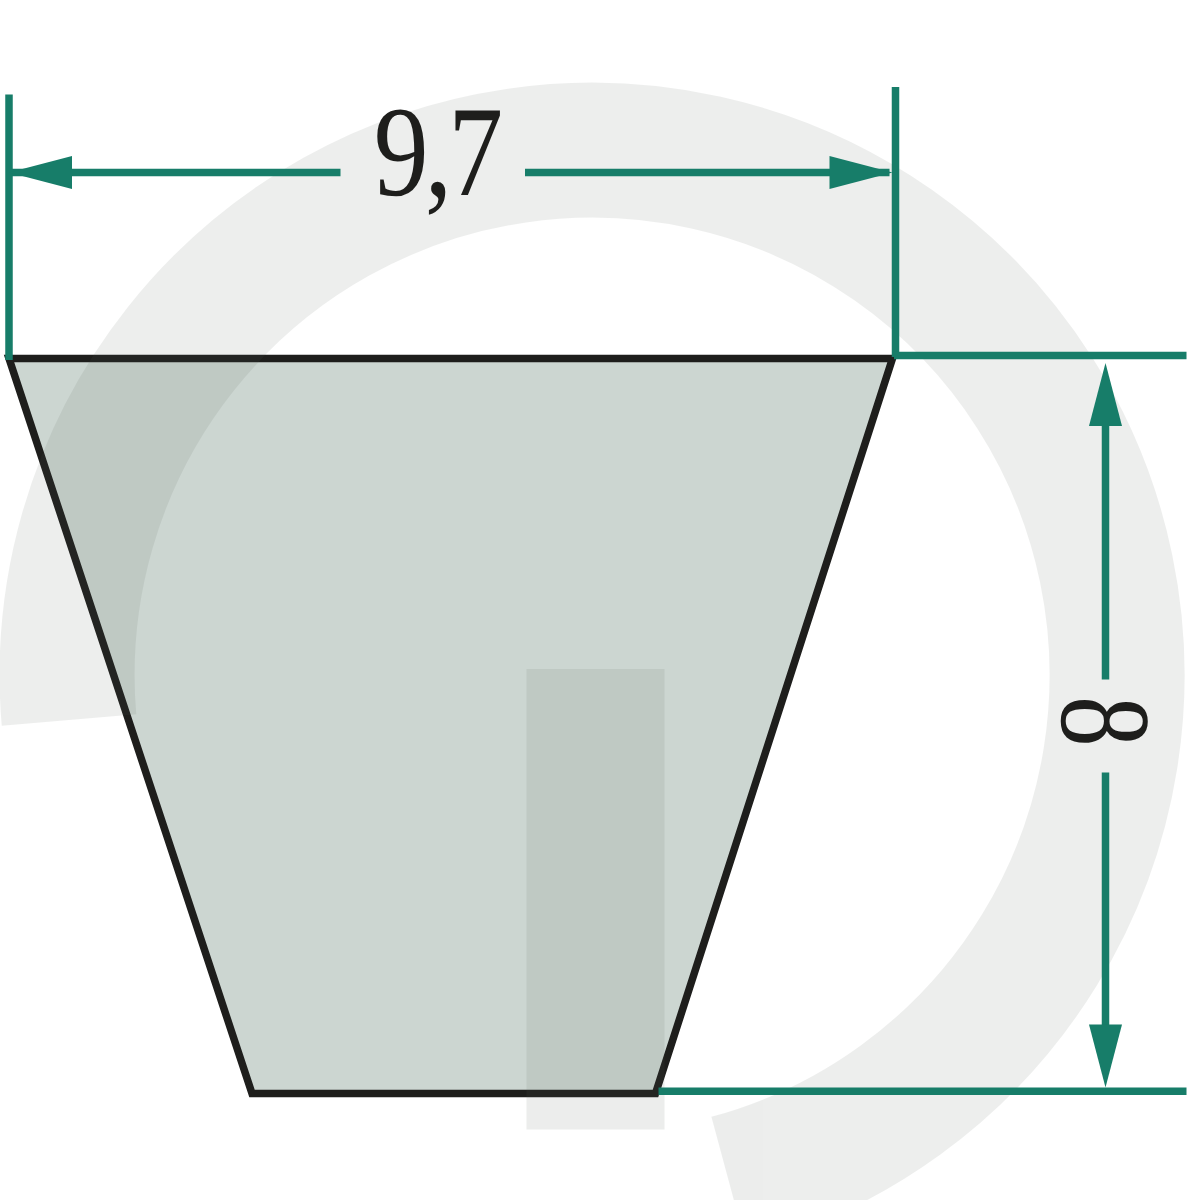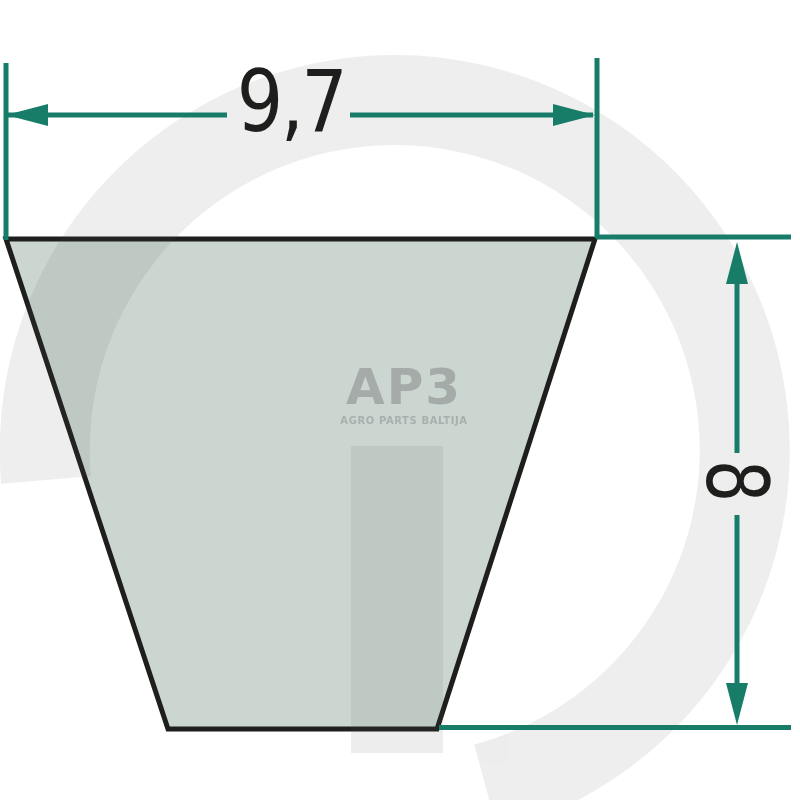--- a/index.html
+++ b/index.html
@@ -11,21 +11,21 @@
     --logo-gray:#a4aba8;
     --logo-subtitle-gray:#a8afac;
     --background:#ffffff;
   }
   html,body{margin:0;padding:0;}
   body{
     width:800px;height:800px;overflow:hidden;
     background:var(--background);
     font-family:"DejaVu Sans","Liberation Sans",sans-serif;
   }
-  .canvas{position:relative;width:736px;height:800px;}
+  .canvas{position:relative;width:736px;height:800px;font-family:Liberation Serif, serif;}
   .drawing{position:absolute;left:0;top:0;}
   .belt{fill:var(--belt-fill);stroke:var(--belt-outline);stroke-width:5;stroke-linejoin:miter;}
   .wm{opacity:.105;}
   .wm-arc{fill:none;stroke:var(--watermark-gray);stroke-width:90;}
   .wm-solid{fill:var(--watermark-gray);}
   .teal{fill:var(--teal);}
   .dim-label{
     position:absolute;color:var(--ink);line-height:1;white-space:nowrap;
     font-size:86px;letter-spacing:-3px;
   }
@@ -73,18 +73,14 @@
       <rect class="teal" x="734.5" y="515" width="5" height="173"></rect>
       <polygon class="teal" points="737,242 726,284 748,284"></polygon>
       <polygon class="teal" points="737,725 726,683 748,683"></polygon>
     </g>
   </svg>
 
   <div class="dim-label dim-label-width">9,7</div>
 
   <div class="dim-label dim-label-height">8</div>
 
-  <div class="logo">
-    <div class="logo-text">AP3</div>
-    <div class="logo-subtitle">AGRO PARTS BALTIJA</div>
-  </div>
 
 </div>
 
 </body></html>

